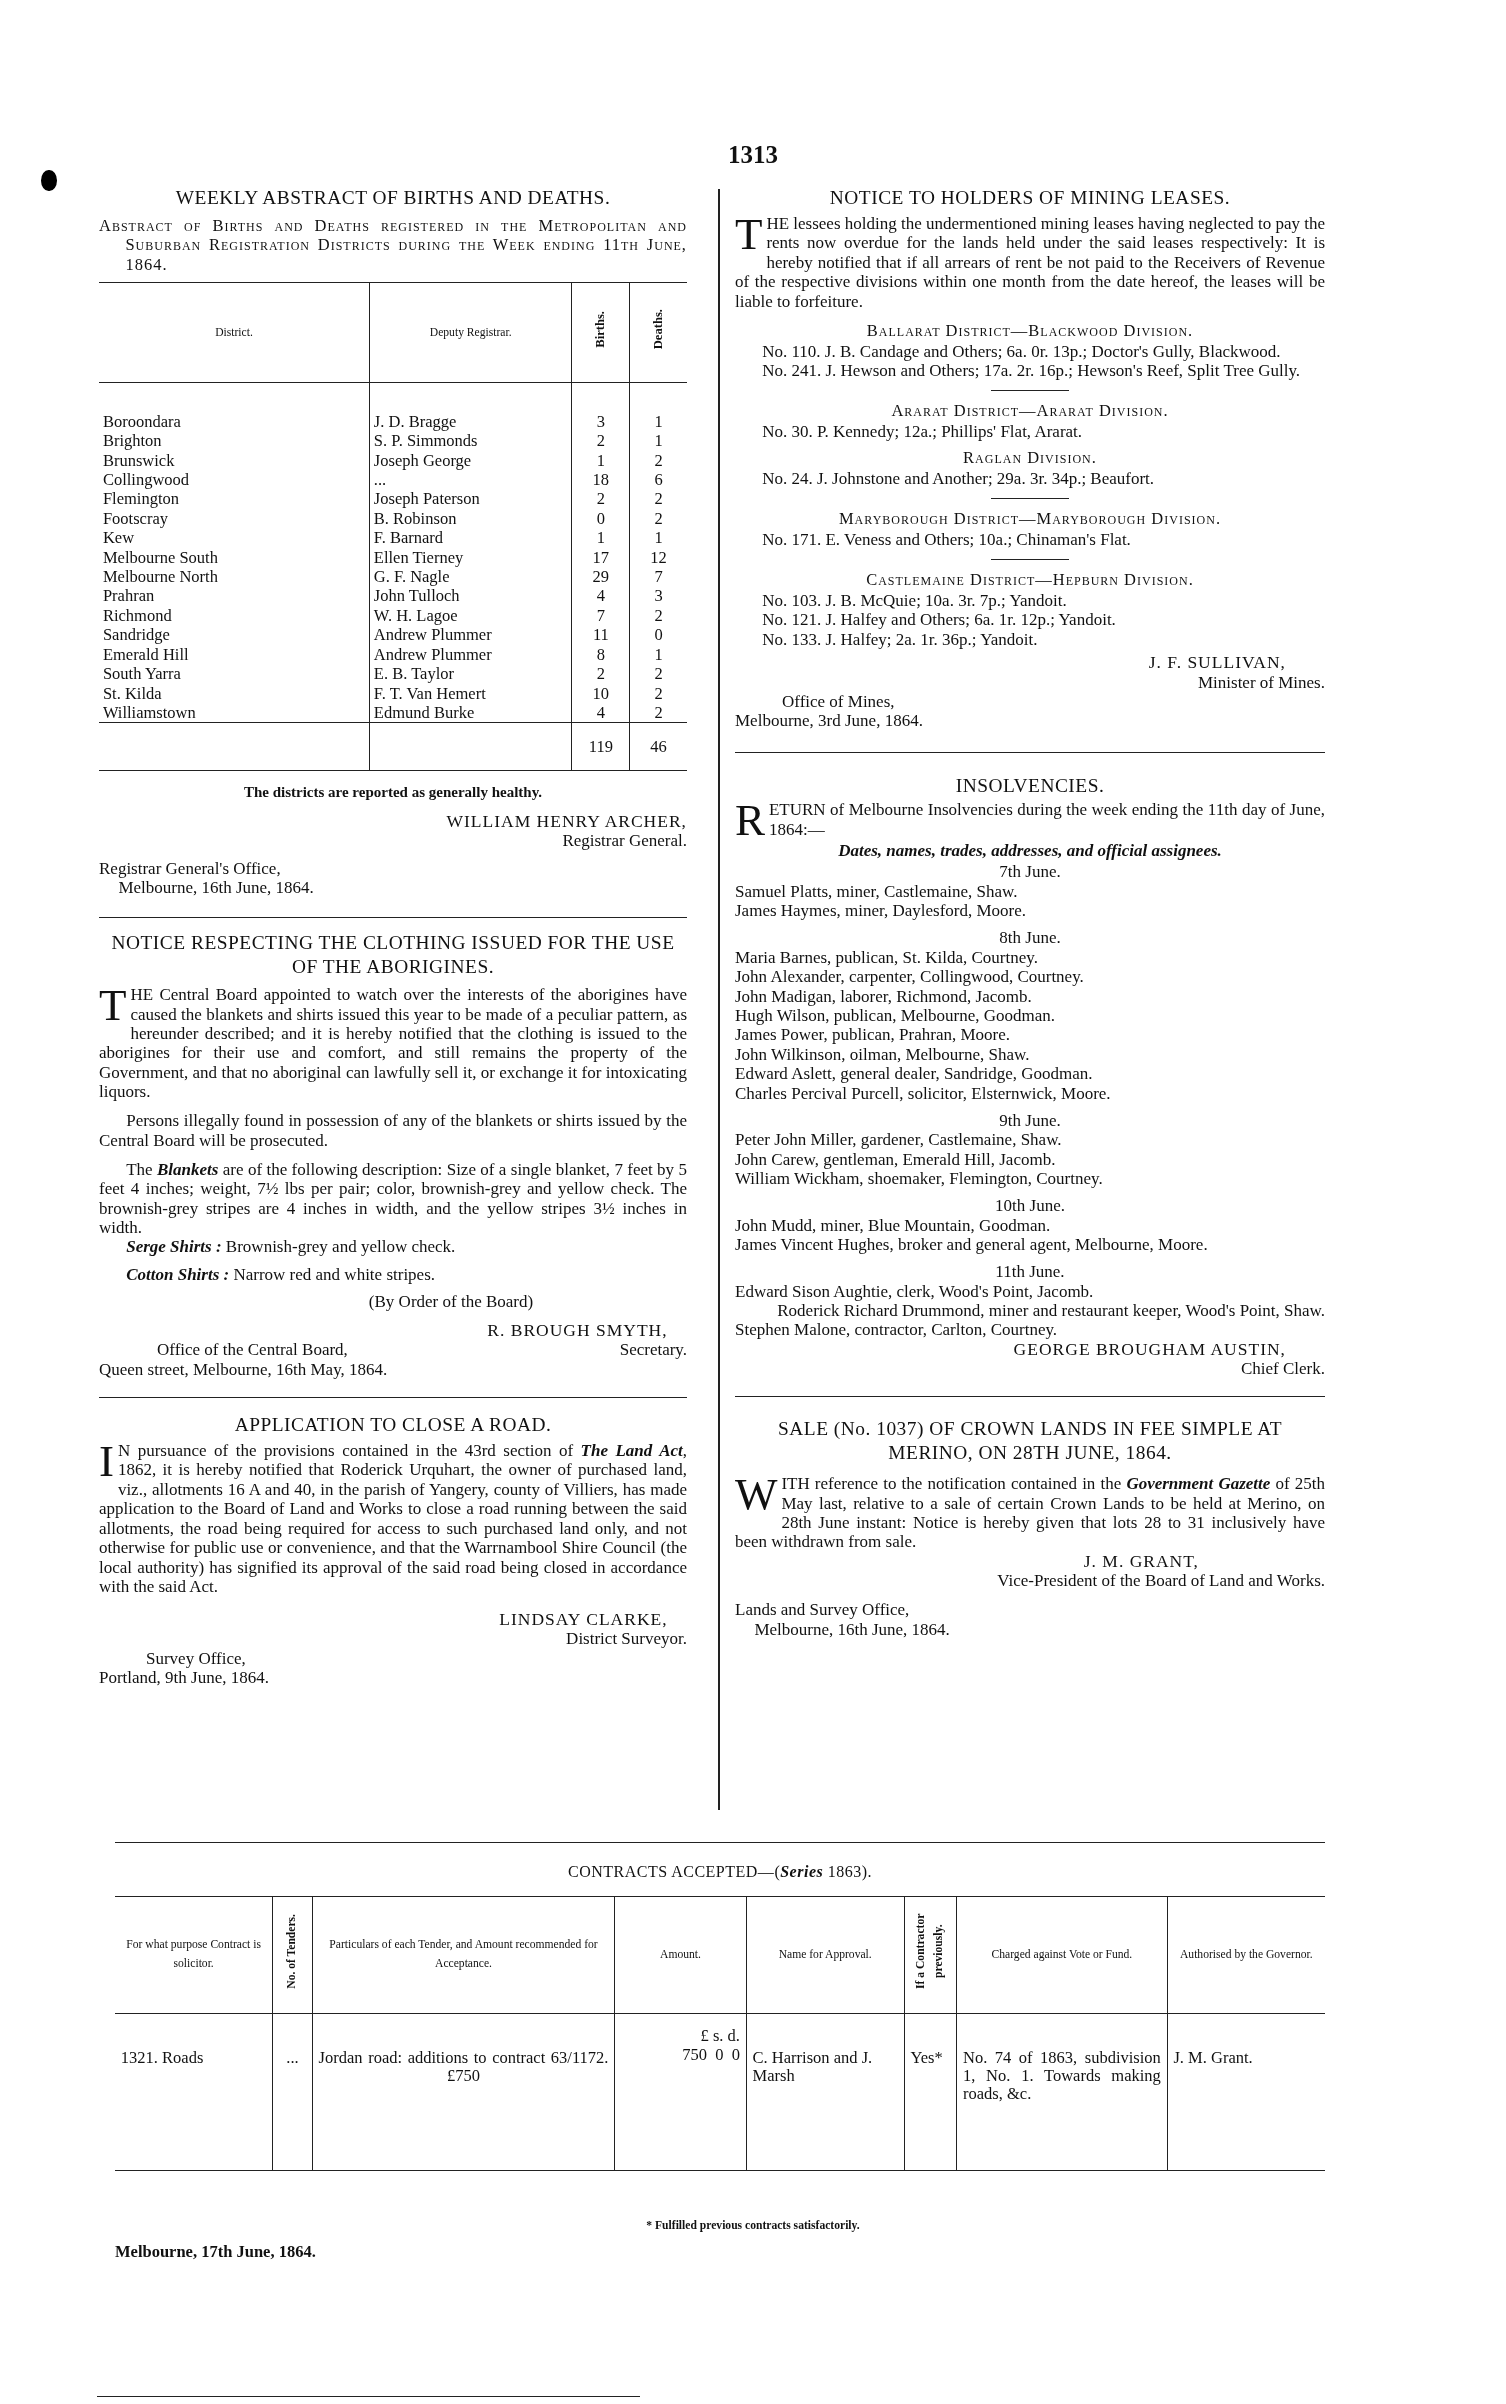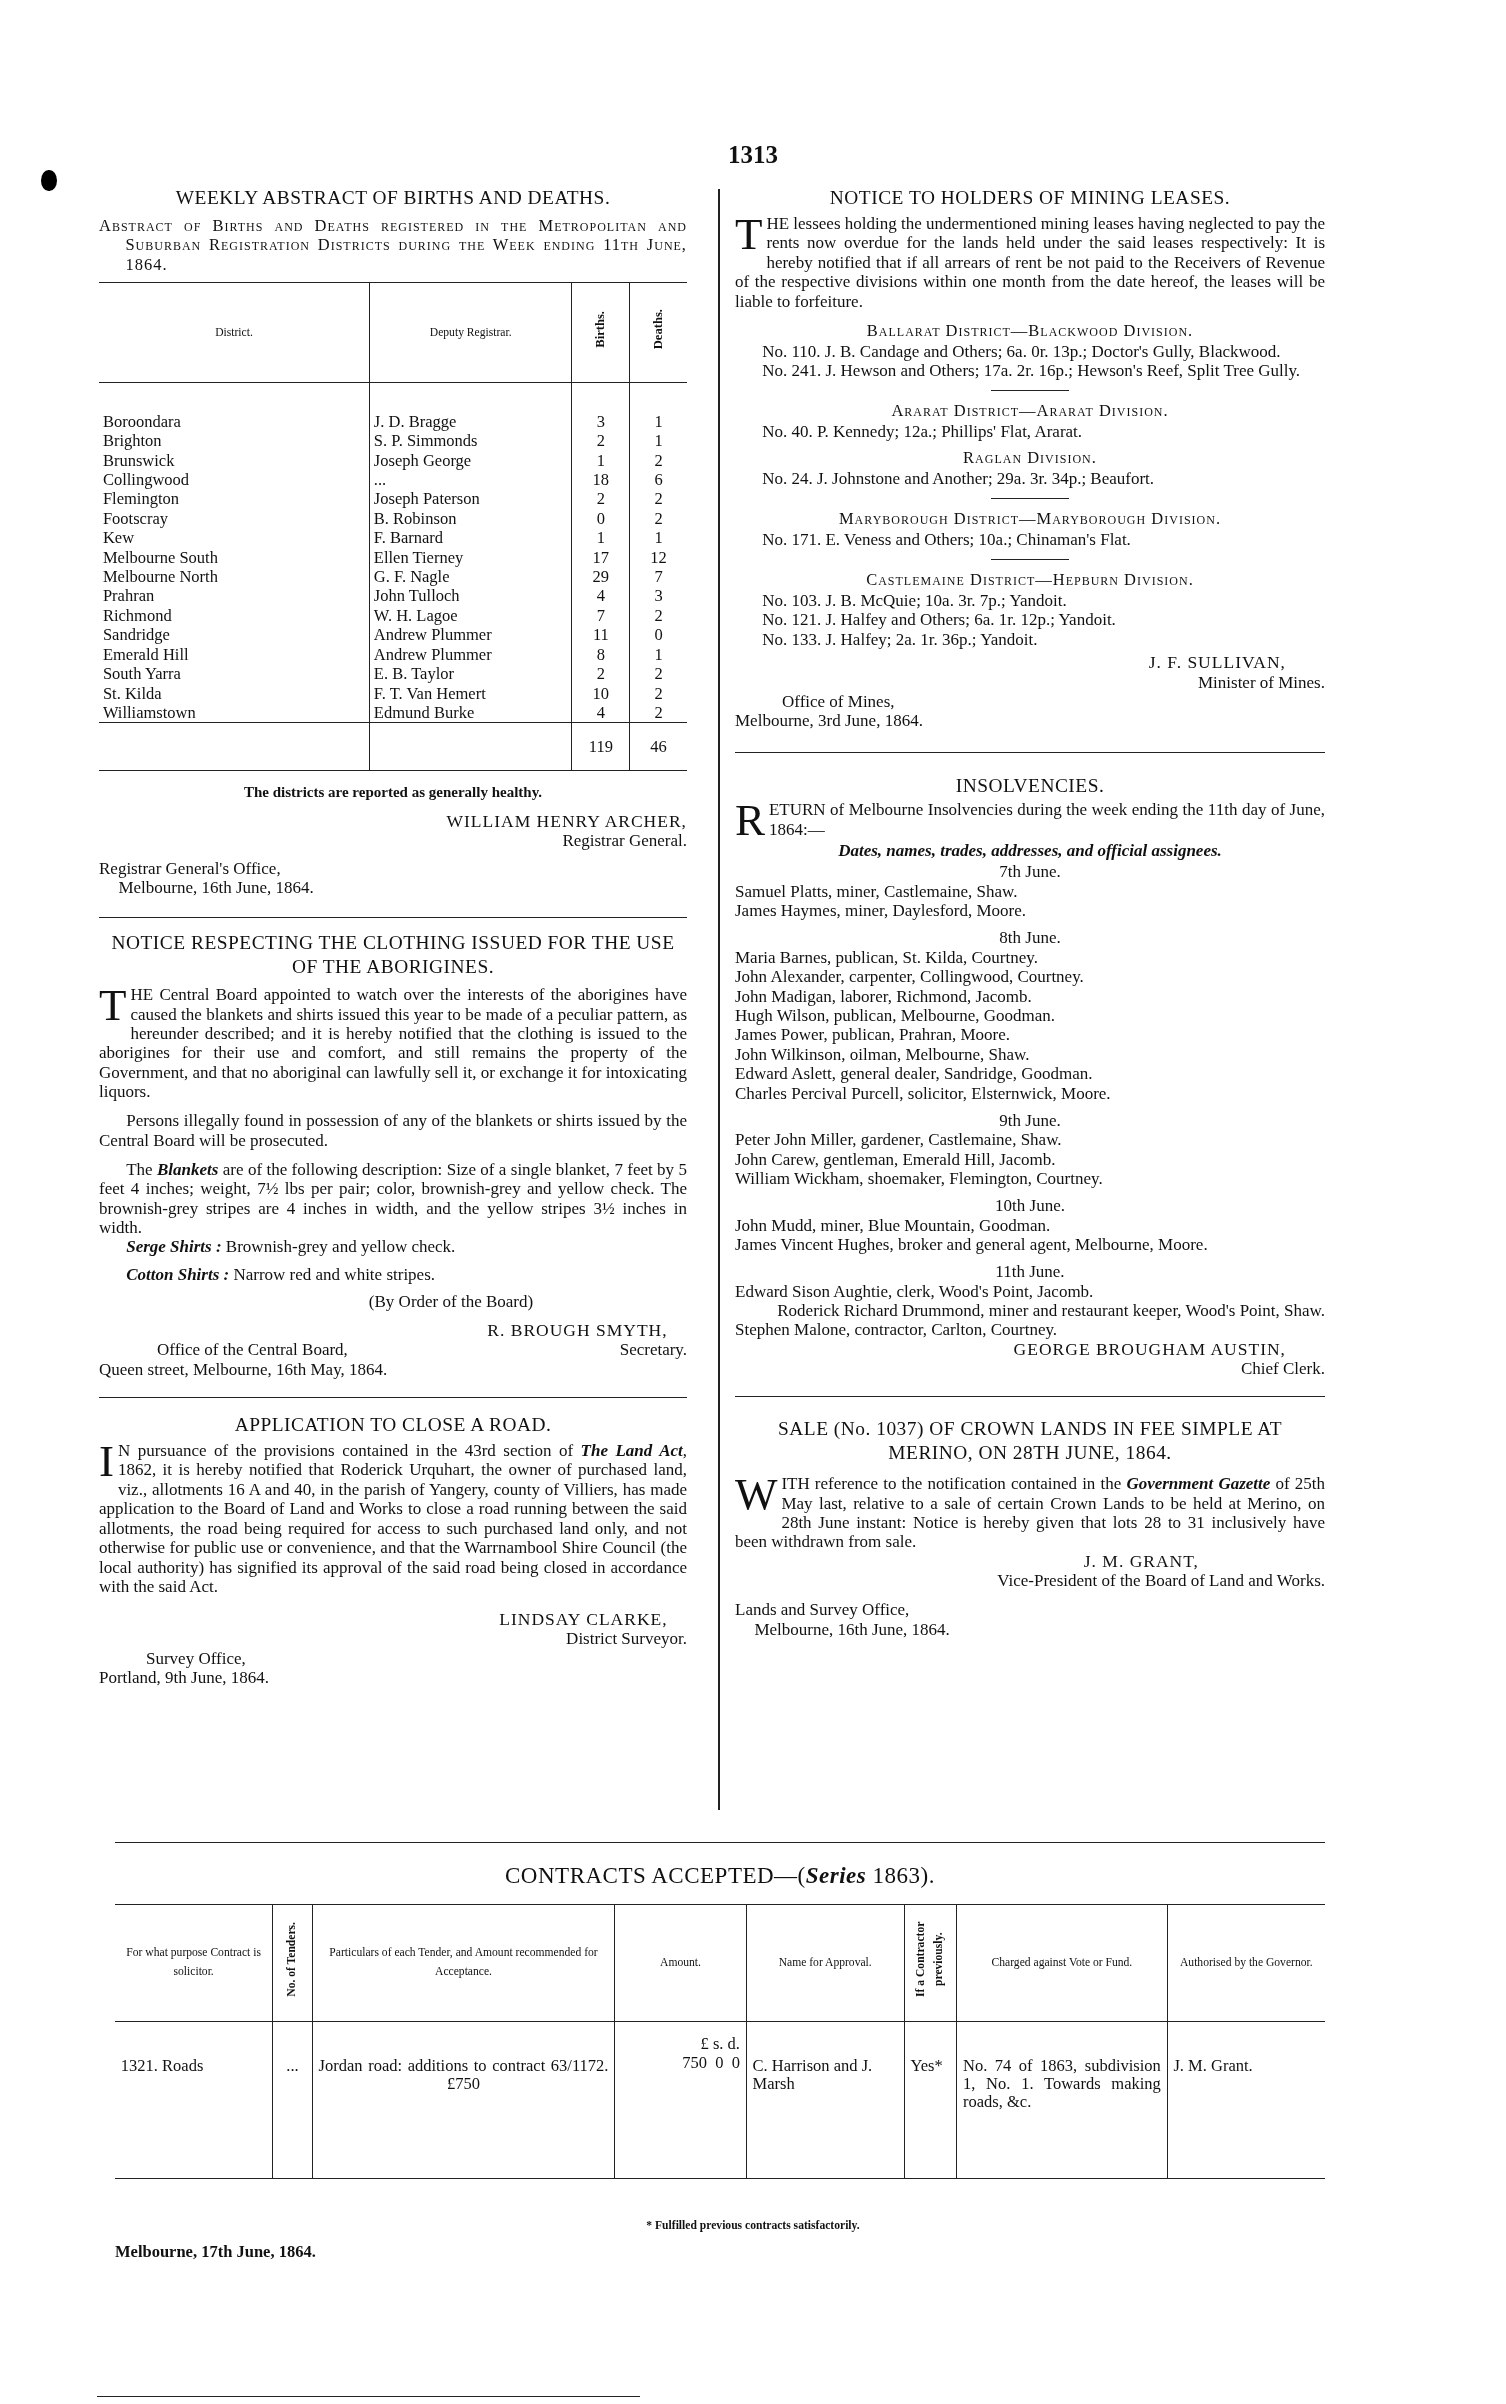--- a/index.html
+++ b/index.html
@@ -35,21 +35,21 @@
   table.bd th { font-weight: normal; font-size: 11.6px; height: 97px; border-top: 1.9px solid #222; border-bottom: 1.9px solid #222; }
   table.bd td { padding: 0 3.9px; white-space: nowrap; }
   table.bd .vl { border-left: 1.9px solid #222; }
   table.bd .num { text-align: center; width: 49px; }
   table.bd .rot { writing-mode: vertical-rl; transform: rotate(180deg); font-weight: bold; font-size: 12.6px; }
   table.bd tr.first td { padding-top: 29px; }
   table.bd tr.total td { border-top: 1.9px solid #222; height: 47px; border-bottom: 1.9px solid #222; }
 
   
   .contracts { position: absolute; left: 115px; top: 1849px; width: 1210px; }
-  .ctitle { text-align: center; font-size: 23px; margin: 13.6px 0 15.5px; letter-spacing: 0.5px; }
+  .ctitle { text-align: center; font-size: 16px; margin: 13.6px 0 15.5px; letter-spacing: 0.5px; }
   table.ct { width: 100%; border-collapse: collapse; font-size: 16.5px; line-height: 18.4px; }
   table.ct th { font-weight: normal; font-size: 11.6px; height: 107px; border-top: 1.9px solid #222; border-bottom: 1.9px solid #222; }
   table.ct td { vertical-align: top; padding: 13.6px 5.8px 0; height: 121px; border-bottom: 1.9px solid #222; }
   table.ct .vl { border-left: 1.9px solid #222; }
   table.ct .rot { writing-mode: vertical-rl; transform: rotate(180deg); font-weight: bold; font-size: 11.6px; }
   .foot-note { position: absolute; left: 0; width: 1506px; top: 2219px; text-align: center; font-size: 11.6px; font-weight: bold; }
   .foot-date { position: absolute; left: 115px; top: 2242px; font-size: 16.5px; font-weight: bold; }
   .bottom-rule { position: absolute; left: 97px; top: 2396px; width: 543px; border-top: 1px solid #222; }
   .top-rule { position: absolute; left: 115px; top: 1842px; width: 1210px; border-top: 1.9px solid #222; }
 </style>
@@ -222,21 +222,21 @@
 
   <section>
     <h2 class="head">NOTICE TO HOLDERS OF MINING LEASES.</h2>
     <p style="margin-top:3.9px;"><span class="dropcap">T</span><span>HE lessees holding the undermentioned mining leases having neglected to pay the rents now overdue for the lands held under the said leases respectively: It is hereby notified that if all arrears of rent be not paid to the Receivers of Revenue of the respective divisions within one month from the date hereof, the leases will be liable to forfeiture.</span></p>
     <div id="mining-groups" style="margin-top:9.7px;">
         <p class="sub" style="margin: 5.8px 0px 1.9px;">Ballarat District—Blackwood Division.</p>
         <p class="indent">No. 110. J. B. Candage and Others; 6a. 0r. 13p.; Doctor's Gully, Blackwood.</p>
         <p class="indent">No. 241. J. Hewson and Others; 17a. 2r. 16p.; Hewson's Reef, Split Tree Gully.</p>
         <hr class="short">
         <p class="sub" style="margin: 5.8px 0px 1.9px;">Ararat District—Ararat Division.</p>
-        <p class="indent">No. 40. P. Kennedy; 12a.; Phillips' Flat, Ararat.</p>
+        <p class="indent">No. 30. P. Kennedy; 12a.; Phillips' Flat, Ararat.</p>
         <p class="sub" style="margin: 5.8px 0px 1.9px;">Raglan Division.</p>
         <p class="indent">No. 24. J. Johnstone and Another; 29a. 3r. 34p.; Beaufort.</p>
         <hr class="short">
         <p class="sub" style="margin: 5.8px 0px 1.9px;">Maryborough District—Maryborough Division.</p>
         <p class="indent">No. 171. E. Veness and Others; 10a.; Chinaman's Flat.</p>
         <hr class="short">
         <p class="sub" style="margin: 5.8px 0px 1.9px;">Castlemaine District—Hepburn Division.</p>
         <p class="indent">No. 103. J. B. McQuie; 10a. 3r. 7p.; Yandoit.</p>
         <p class="indent">No. 121. J. Halfey and Others; 6a. 1r. 12p.; Yandoit.</p>
         <p class="indent">No. 133. J. Halfey; 2a. 1r. 36p.; Yandoit.</p>

